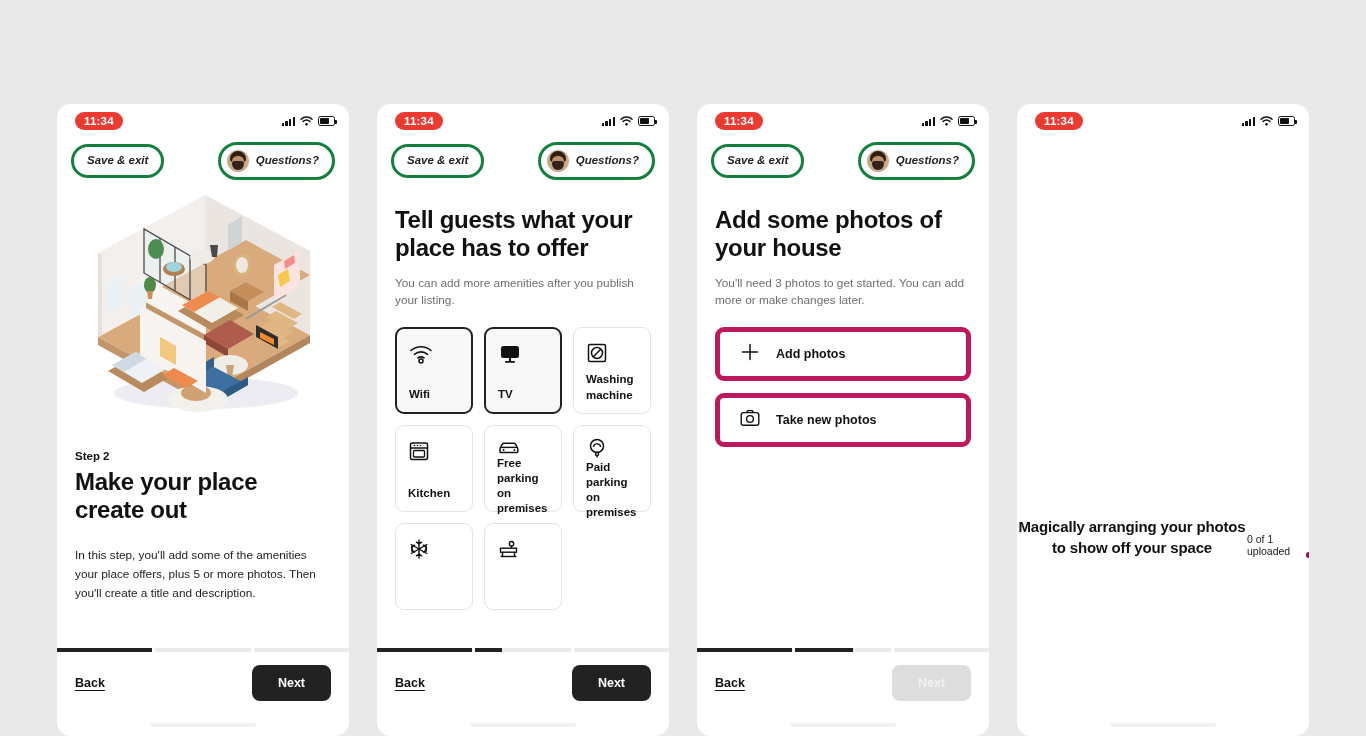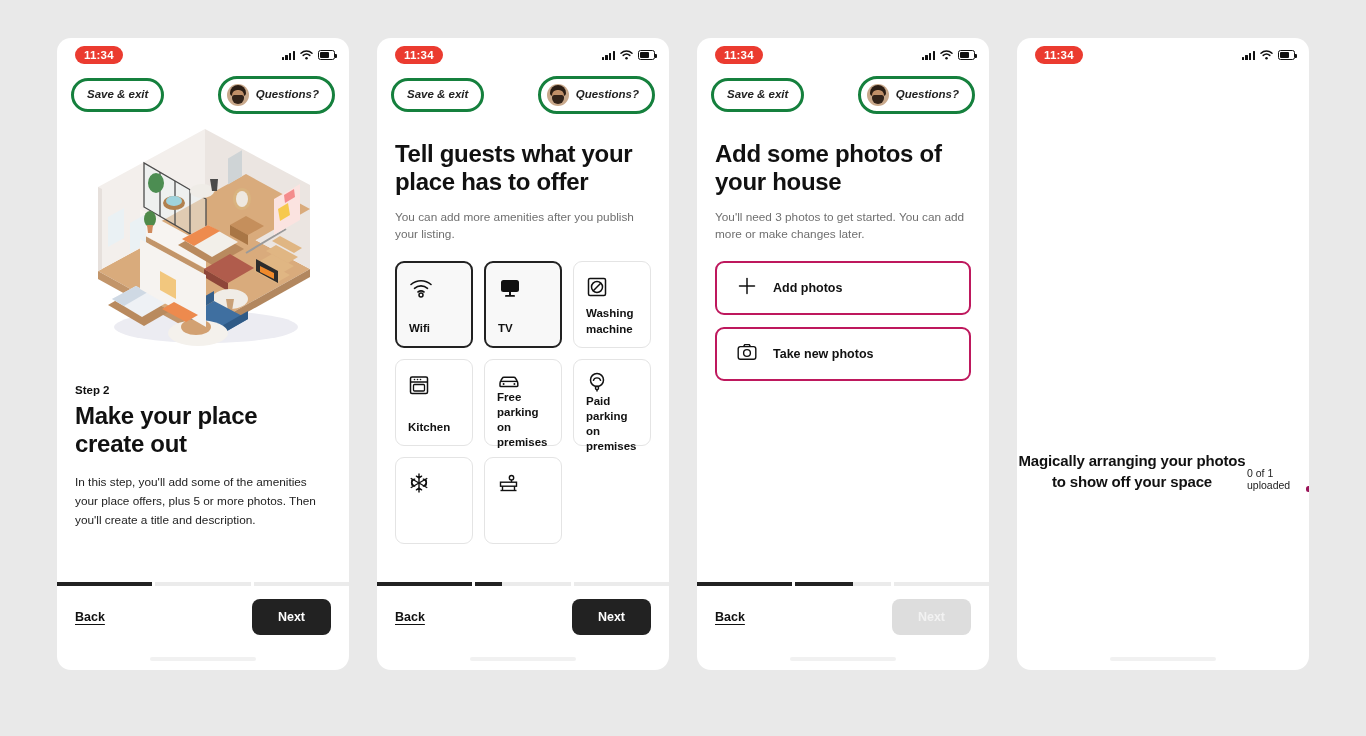--- a/index.html
+++ b/index.html
@@ -6,21 +6,21 @@
   html, body {
     width: 1366px; height: 736px;
     background: #e9e9e9;
     font-family: "Liberation Sans", sans-serif;
     overflow: hidden;
   }
   .stage {
     position: relative;
     width: 1366px; height: 736px;
     display: flex;
-    align-items: flex-start;
+    align-items: flex-end;
     justify-content: center;
     gap: 28px;
     padding-top: 38px;
   }
   .phone {
     position: relative;
     width: 292px;
     height: 632px;
     background: #ffffff;
     border-radius: 14px;
@@ -108,41 +108,41 @@
   .step-label { font-size: 11.5px; font-weight: 700; color: #111; margin-top: 18px; }
   h1.title {
     font-size: 24px; line-height: 1.18; font-weight: 700;
     color: #111111; letter-spacing: -0.3px; margin-top: 6px;
   }
   h1.title.screen-title { margin-top: 26px; }
   p.subtitle {
     font-size: 11.8px; line-height: 1.45; color: #6f6f6f; margin-top: 12px;
   }
   p.body-copy {
-    font-size: 11.8px; line-height: 1.62; color: #222222; margin-top: 14px;
+    font-size: 11.8px; line-height: 1.62; color: #222222; margin-top: 21px;
   }
 
   
   .amen-grid {
     display: grid; grid-template-columns: 1fr 1fr 1fr;
     gap: 11px; margin-top: 18px;
   }
   .amen-card {
     border: 1px solid #e4e4e4; border-radius: 9px;
     background: #fff; height: 87px;
     padding: 12px 12px 10px; display: flex;
     flex-direction: column; justify-content: space-between;
   }
   .amen-card.selected { border: 2px solid #222222; background: #f8f8f8; }
   .amen-card .ic { height: 26px; display: flex; align-items: center; }
   .amen-card .lbl { font-size: 11.5px; font-weight: 600; color: #111; line-height: 1.32; }
 
   
   .photo-row {
-    border: 2px solid #be185d; border-radius: 9px; background: #fff;
+    border: 5px solid #be185d; border-radius: 9px; background: #fff;
     height: 54px; display: flex; align-items: center; gap: 16px;
     padding: 0 20px; margin-top: 12px;
   }
   .photo-row .lbl { font-size: 12.5px; font-weight: 600; color: #111; }
 
   
   .loading-wrap {
     display: flex; flex-direction: row; align-items: center;
     justify-content: flex-start; height: 100%; padding-top: 224px;
   }

